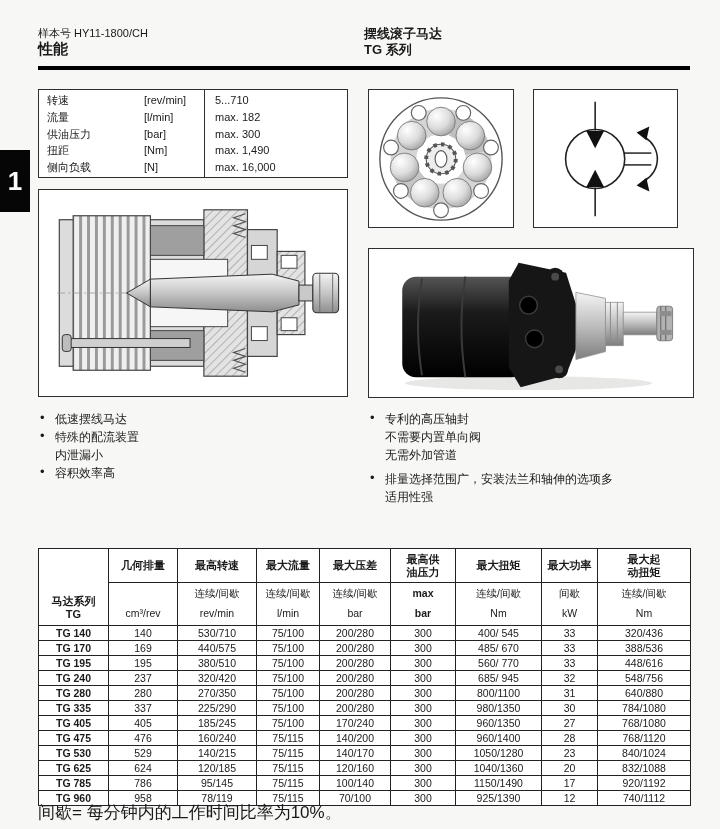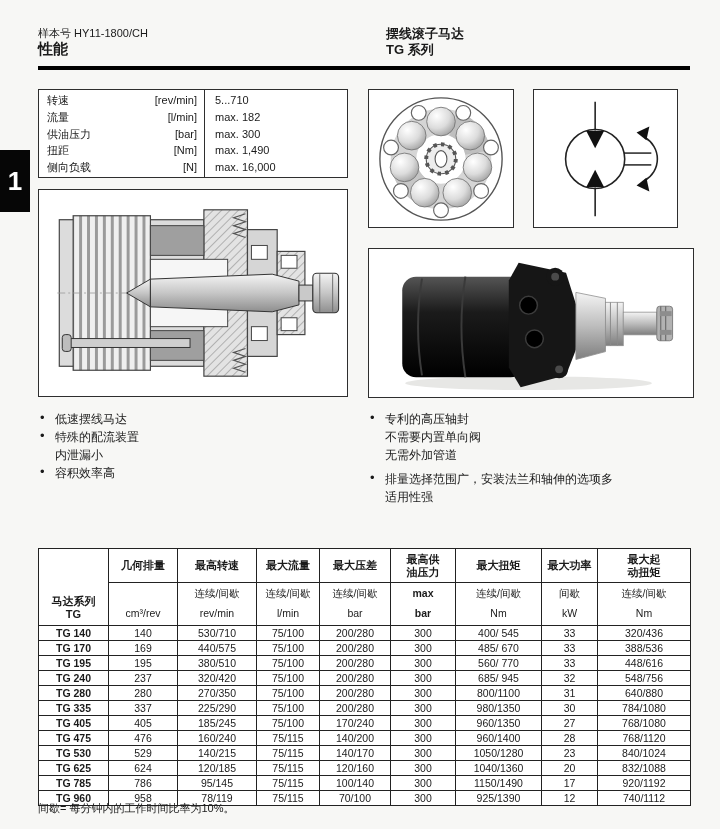--- a/index.html
+++ b/index.html
@@ -7,34 +7,34 @@
     width:720px;height:829px;position:relative;
     background:#f7f7f5;
     font-family:"Liberation Sans","DejaVu Sans",sans-serif;
     color:#1a1a1a;
     -webkit-font-smoothing:antialiased;
   }
   .abs{position:absolute;}
   
   .doc-num{left:38px;top:26px;font-size:11px;}
   .page-title{left:38px;top:40px;font-size:15px;font-weight:bold;}
-  .hdr-right{left:386px;top:26px;font-size:13px;font-weight:bold;line-height:16px;}
+  .hdr-right{left:364px;top:26px;font-size:13px;font-weight:bold;line-height:16px;}
   .rule{left:38px;top:66px;width:652px;height:4px;background:#000;}
   
   .tab1{
     left:0;top:150px;width:30px;height:62px;background:#060606;color:#fff;
     display:flex;align-items:center;justify-content:center;
     font-size:26px;font-weight:bold;
   }
   
   .box{background:#fff;border:1.3px solid #2e2e2e;box-sizing:border-box;}
   .spec-box{left:38px;top:89px;width:310px;height:89px;padding-top:2px;}
   .spec-row{display:grid;grid-template-columns:105px 60px 1fr;line-height:16.8px;font-size:11px;}
   .spec-label{padding-left:8px;}
-  .spec-unit{text-align:right;padding-right:7px;}
+  .spec-unit{padding-right:7px;}
   .spec-value{border-left:1.3px solid #2e2e2e;padding-left:10px;}
   .spec-vline{position:absolute;left:165px;top:0;bottom:0;width:0;border-left:1.3px solid #2e2e2e;}
   .gerotor-box{left:368px;top:89px;width:146px;height:139px;}
   .symbol-box{left:533px;top:89px;width:145px;height:139px;}
   .xsec-box{left:38px;top:189px;width:310px;height:208px;}
   .photo-box{left:368px;top:248px;width:326px;height:150px;}
   .box svg{display:block;width:100%;height:100%;}
   
   .features{font-size:12px;line-height:18px;}
   .features-left{left:38px;top:410px;width:322px;}
@@ -52,21 +52,21 @@
   .main-table{border:1.6px solid #111;}
   .main-table th{font-size:11px;font-weight:bold;line-height:12.5px;}
   .main-table th.u{font-weight:normal;font-size:10.5px;vertical-align:bottom;padding-bottom:2px;line-height:20px;}
   .main-table th.u.bold-u{font-weight:bold;}
   .main-table th.model-h{vertical-align:bottom;padding-bottom:4px;line-height:13px;}
   .main-table tr.hr1{height:34px;}
   .main-table tr.hr2{height:26px;}
   .main-table tbody tr{height:15px;}
   .main-table td.model{font-weight:bold;}
   
-  .footnote{left:38px;top:801px;font-size:11px;}
+  .footnote{left:38px;top:801px;font-size:17px;}
 </style>
 </head>
 <body>
 
 <div class="abs tab1">1</div>
 
 <div class="abs doc-num">样本号 HY11-1800/CH</div>
 <div class="abs page-title">性能</div>
 <div class="abs hdr-right">
   <div>摆线滚子马达</div>

